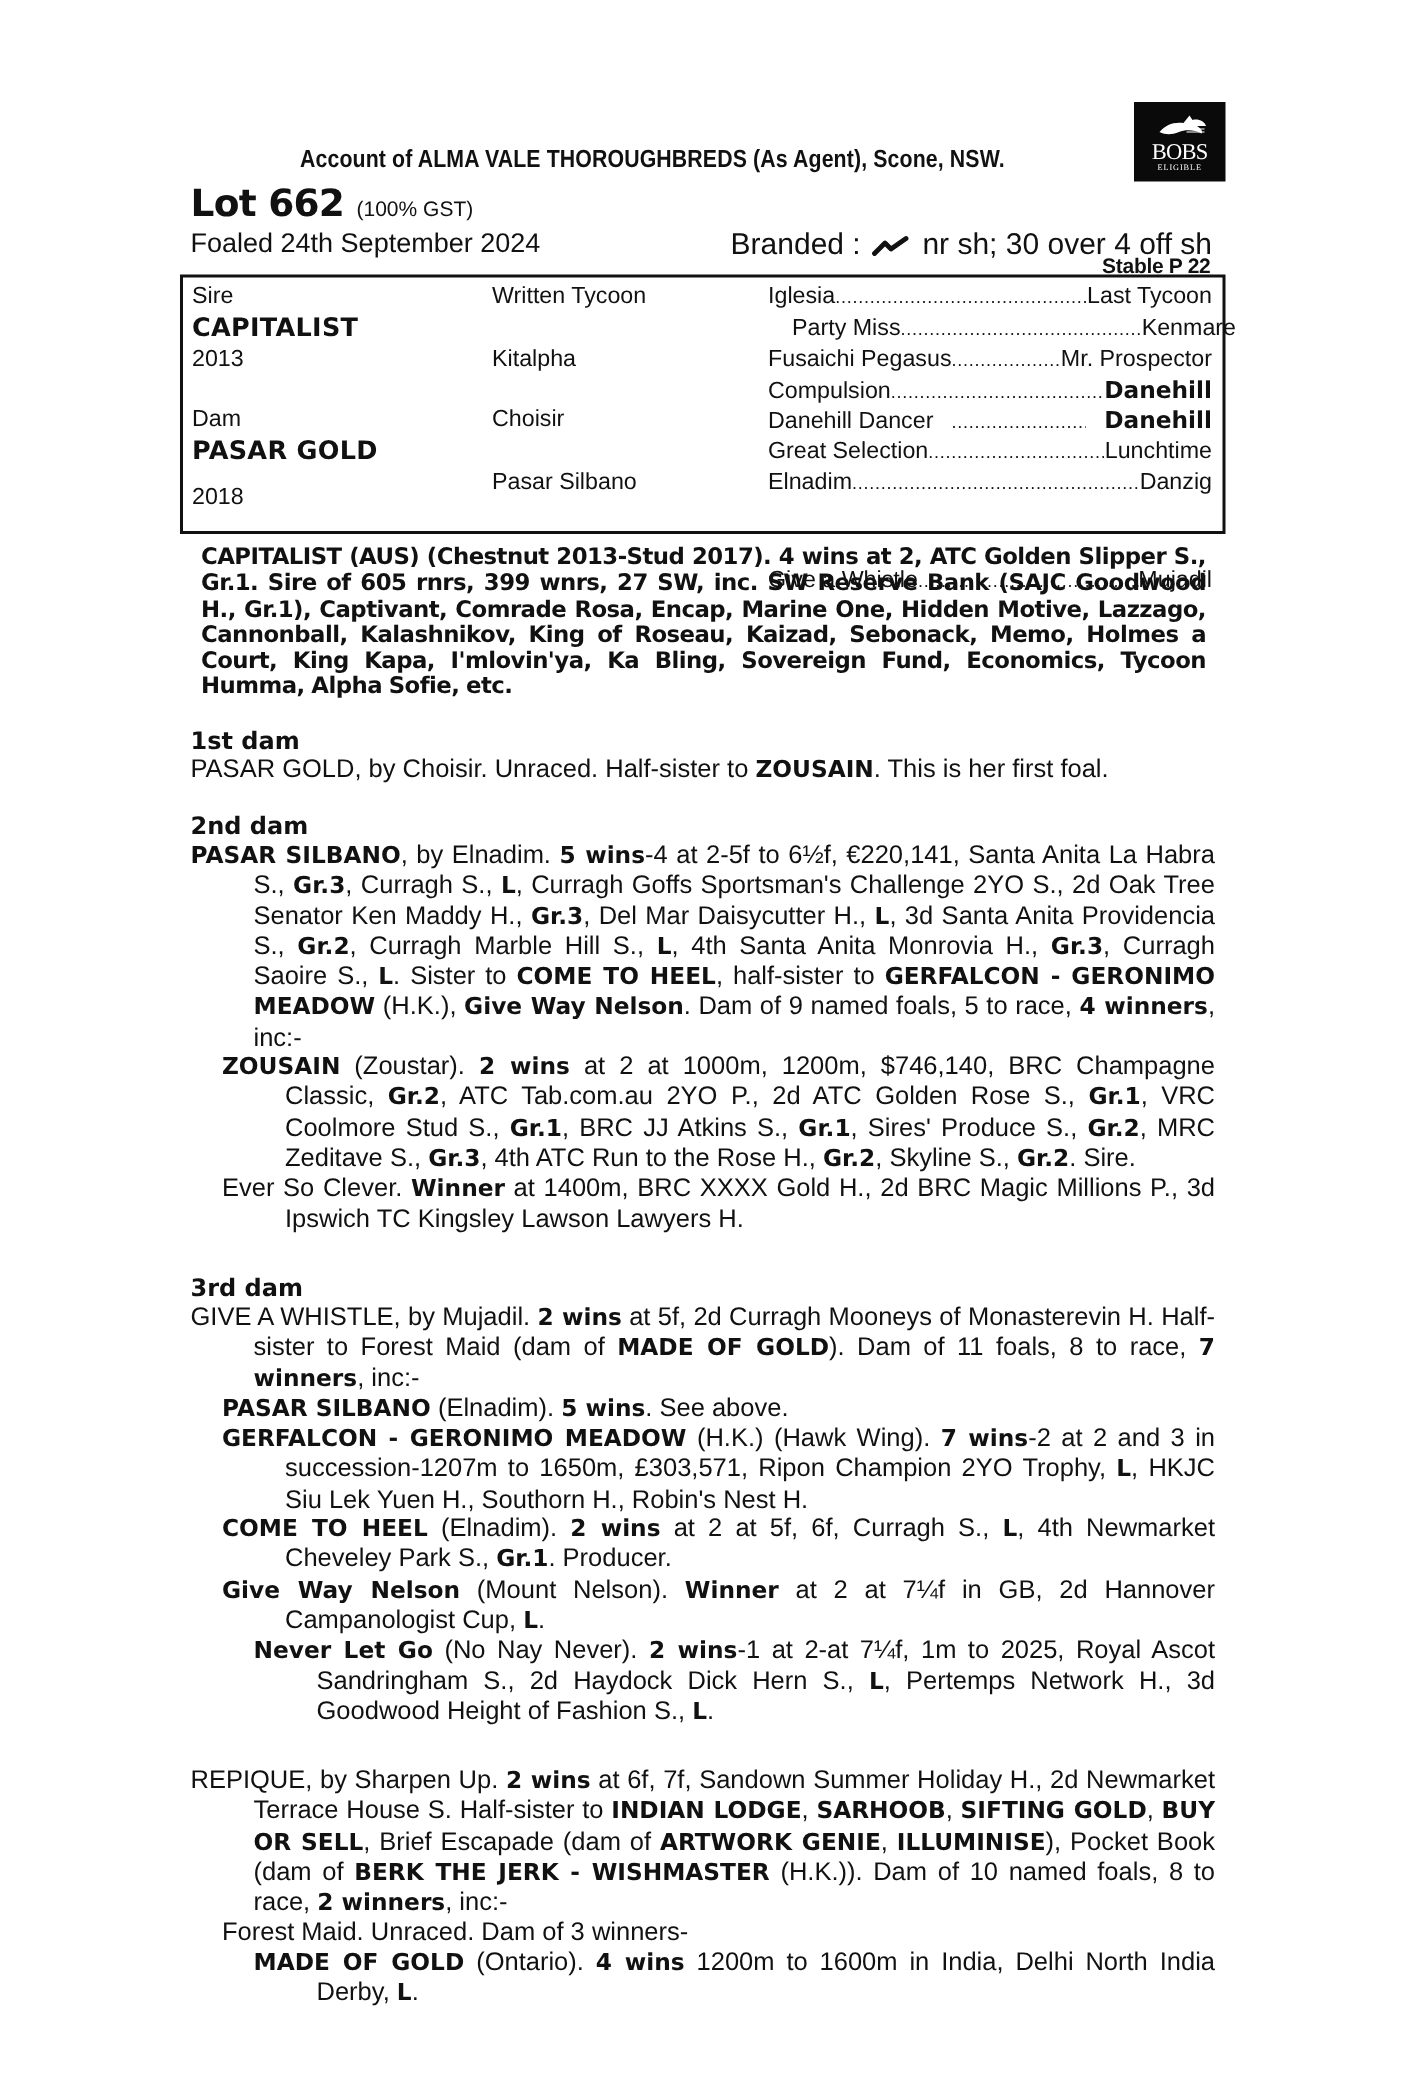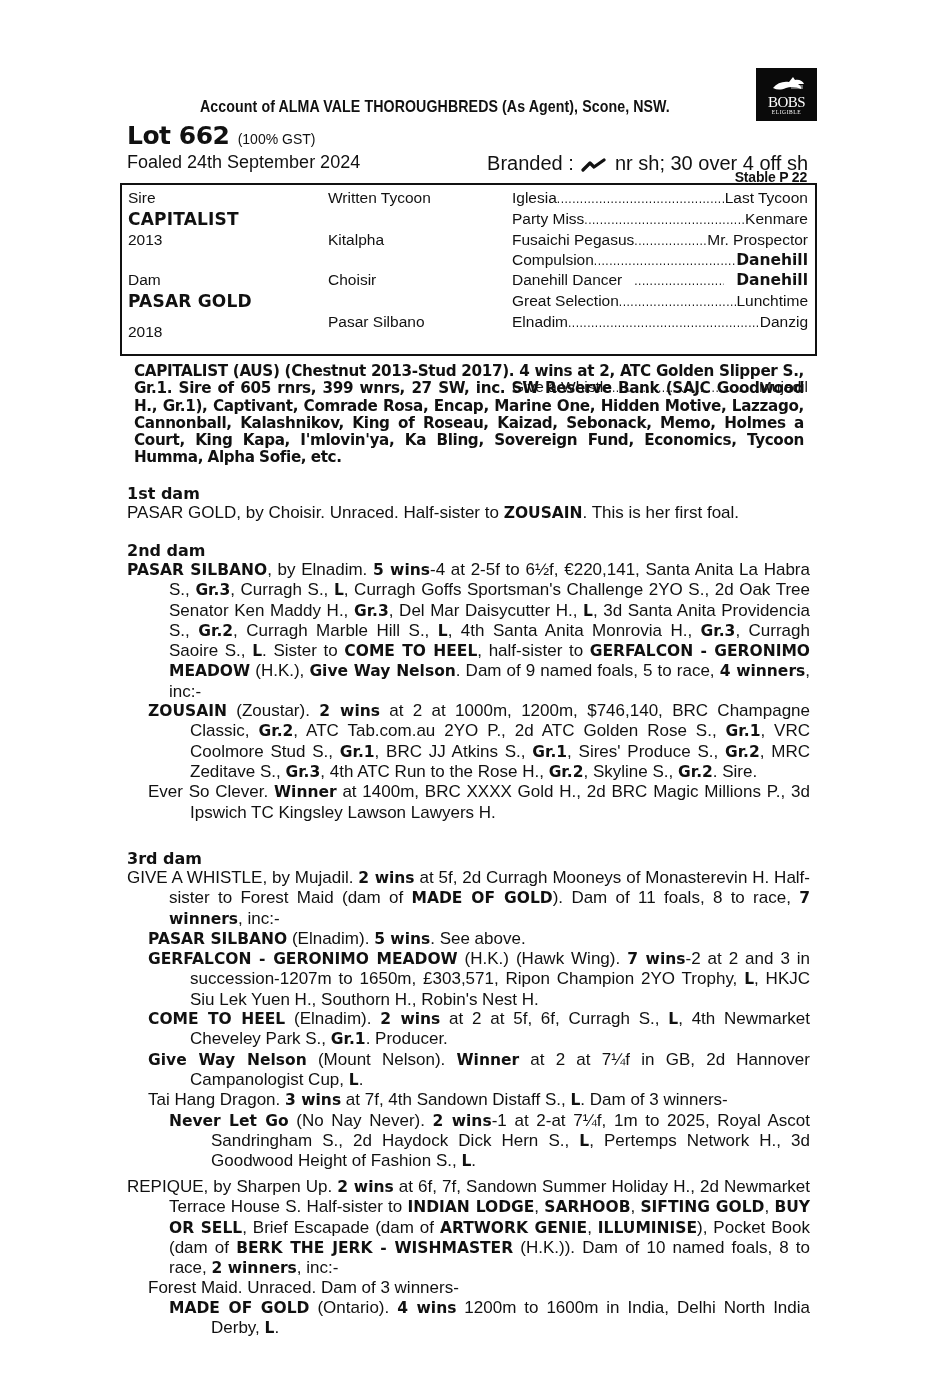--- a/index.html
+++ b/index.html
@@ -92,21 +92,21 @@
     <div class="cell c2" style="top:45px">Kitalpha</div>
     <div class="cell c2" style="top:85px">Choisir</div>
     <div class="cell c2" style="top:127px">Pasar Silbano</div>
 
     <div id="gen3">
         <div class="cell c3" style="top: 3px;">
           <span class="name">Iglesia</span>
           <span class="dots"></span>
           <span class="sire">Last Tycoon</span>
         </div>
-        <div class="cell c3" style="top: 24px;">
+        <div class="cell c3" style="top: 24px; margin-left: 16px;">
           <span class="name">Party Miss</span>
           <span class="dots"></span>
           <span class="sire">Kenmare</span>
         </div>
         <div class="cell c3" style="top: 45px;">
           <span class="name">Fusaichi Pegasus</span>
           <span class="dots"></span>
           <span class="sire">Mr. Prospector</span>
         </div>
         <div class="cell c3" style="top: 65px; text-align: right;">
@@ -150,21 +150,20 @@
         <div class="entry lvl1"><b>ZOUSAIN</b><span> (Zoustar). </span><b>2 wins</b><span> at 2 at 1000m, 1200m, $746,140, BRC Champagne Classic, </span><b>Gr.2</b><span>, ATC Tab.com.au 2YO P., 2d ATC Golden Rose S., </span><b>Gr.1</b><span>, VRC Coolmore Stud S., </span><b>Gr.1</b><span>, BRC JJ Atkins S., </span><b>Gr.1</b><span>, Sires' Produce S., </span><b>Gr.2</b><span>, MRC Zeditave S., </span><b>Gr.3</b><span>, 4th ATC Run to the Rose H., </span><b>Gr.2</b><span>, Skyline S., </span><b>Gr.2</b><span>. Sire.</span></div>
         <div class="entry lvl1"><span>Ever So Clever. </span><b>Winner</b><span> at 1400m, BRC XXXX Gold H., 2d BRC Magic Millions P., 3d Ipswich TC Kingsley Lawson Lawyers H.</span></div>
       </div>
       <div class="section" style="top: 849px;">
         <div class="head">3rd dam</div>
         <div class="entry lvl0"><span>GIVE A WHISTLE, by Mujadil. </span><b>2 wins</b><span> at 5f, 2d Curragh Mooneys of Monasterevin H. Half-sister to Forest Maid (dam of </span><b>MADE OF GOLD</b><span>). Dam of 11 foals, 8 to race, </span><b>7 winners</b><span>, inc:-</span></div>
         <div class="entry lvl1"><b>PASAR SILBANO</b><span> (Elnadim). </span><b>5 wins</b><span>. See above.</span></div>
         <div class="entry lvl1"><b>GERFALCON - GERONIMO MEADOW</b><span> (H.K.) (Hawk Wing). </span><b>7 wins</b><span>-2 at 2 and 3 in succession-1207m to 1650m, £303,571, Ripon Champion 2YO Trophy, </span><b>L</b><span>, HKJC Siu Lek Yuen H., Southorn H., Robin's Nest H.</span></div>
         <div class="entry lvl1"><b>COME TO HEEL</b><span> (Elnadim). </span><b>2 wins</b><span> at 2 at 5f, 6f, Curragh S., </span><b>L</b><span>, 4th Newmarket Cheveley Park S., </span><b>Gr.1</b><span>. Producer.</span></div>
         <div class="entry lvl1"><b>Give Way Nelson</b><span> (Mount Nelson). </span><b>Winner</b><span> at 2 at 7¼f in GB, 2d Hannover Campanologist Cup, </span><b>L</b><span>.</span></div>
-        <div class="entry lvl1"><span>Tai Hang Dragon. </span><b>3 wins</b><span> at 7f, 4th Sandown Distaff S., </span><b>L</b><span>. Dam of 3 winners-</span></div>
         <div class="entry lvl2"><b>Never Let Go</b><span> (No Nay Never). </span><b>2 wins</b><span>-1 at 2-at 7¼f, 1m to 2025, Royal Ascot Sandringham S., 2d Haydock Dick Hern S., </span><b>L</b><span>, Pertemps Network H., 3d Goodwood Height of Fashion S., </span><b>L</b><span>.</span></div>
       </div>
       <div class="section" style="top: 1177px;">
         <div class="entry lvl0"><span>REPIQUE, by Sharpen Up. </span><b>2 wins</b><span> at 6f, 7f, Sandown Summer Holiday H., 2d Newmarket Terrace House S. Half-sister to </span><b>INDIAN LODGE</b><span>, </span><b>SARHOOB</b><span>, </span><b>SIFTING GOLD</b><span>, </span><b>BUY OR SELL</b><span>, Brief Escapade (dam of </span><b>ARTWORK GENIE</b><span>, </span><b>ILLUMINISE</b><span>), Pocket Book (dam of </span><b>BERK THE JERK - WISHMASTER</b><span> (H.K.)). Dam of 10 named foals, 8 to race, </span><b>2 winners</b><span>, inc:-</span></div>
         <div class="entry lvl1"><span>Forest Maid. Unraced. Dam of 3 winners-</span></div>
         <div class="entry lvl2"><b>MADE OF GOLD</b><span> (Ontario). </span><b>4 wins</b><span> 1200m to 1600m in India, Delhi North India Derby, </span><b>L</b><span>.</span></div>
       </div>
     </div>
 </div>
 

